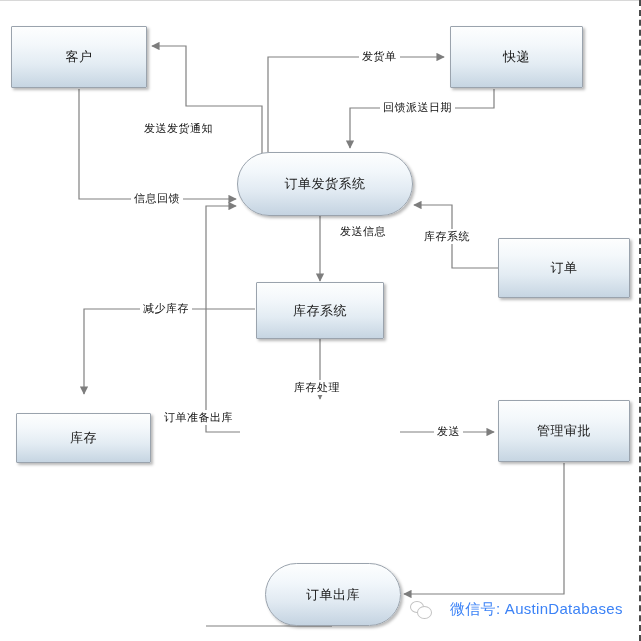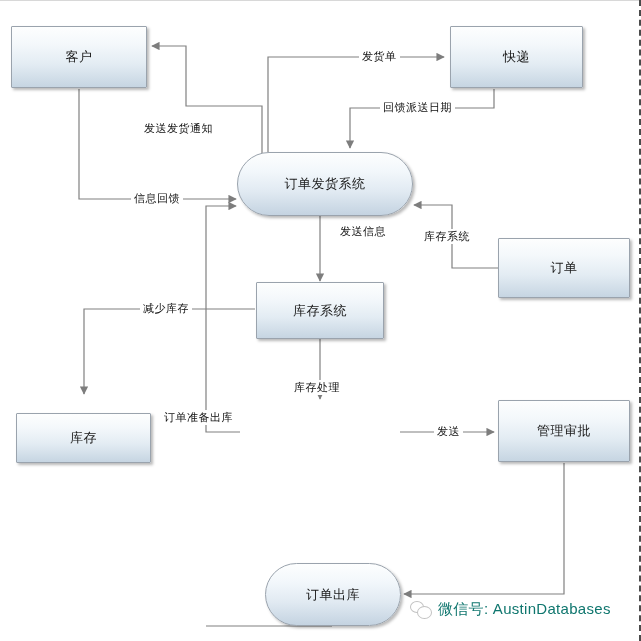--- a/index.html
+++ b/index.html
@@ -77,22 +77,22 @@
     letter-spacing: 0.5px;
     line-height: 15px;
   }
 
   #watermark {
     position: absolute;
     left: 410px;
     top: 600px;
     display: flex;
     align-items: center;
-    gap: 6px;
-    color: #0f766e;
+    gap: 18px;
+    color: #3b82f6;
     font-size: 15px;
     letter-spacing: 0.3px;
     white-space: nowrap;
   }
   #watermark .wm-icon {
     display: inline-block;
     width: 22px;
     height: 18px;
     position: relative;
   }

